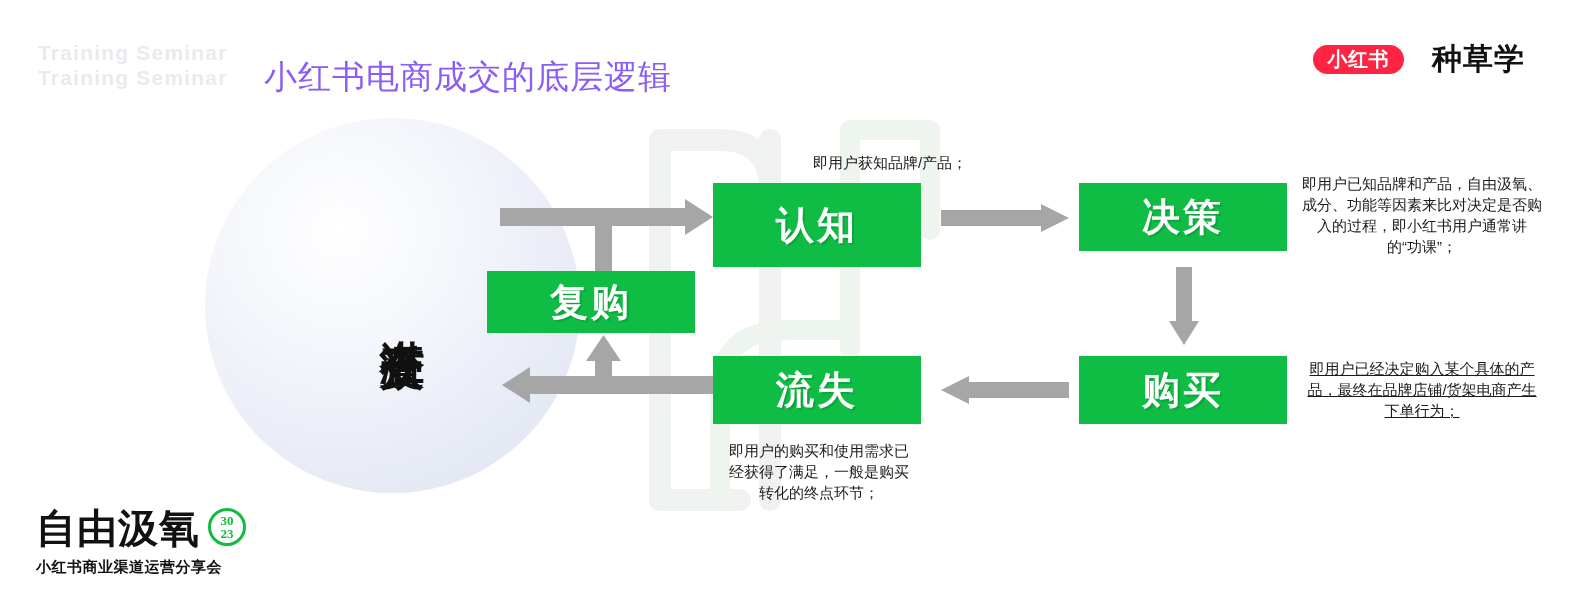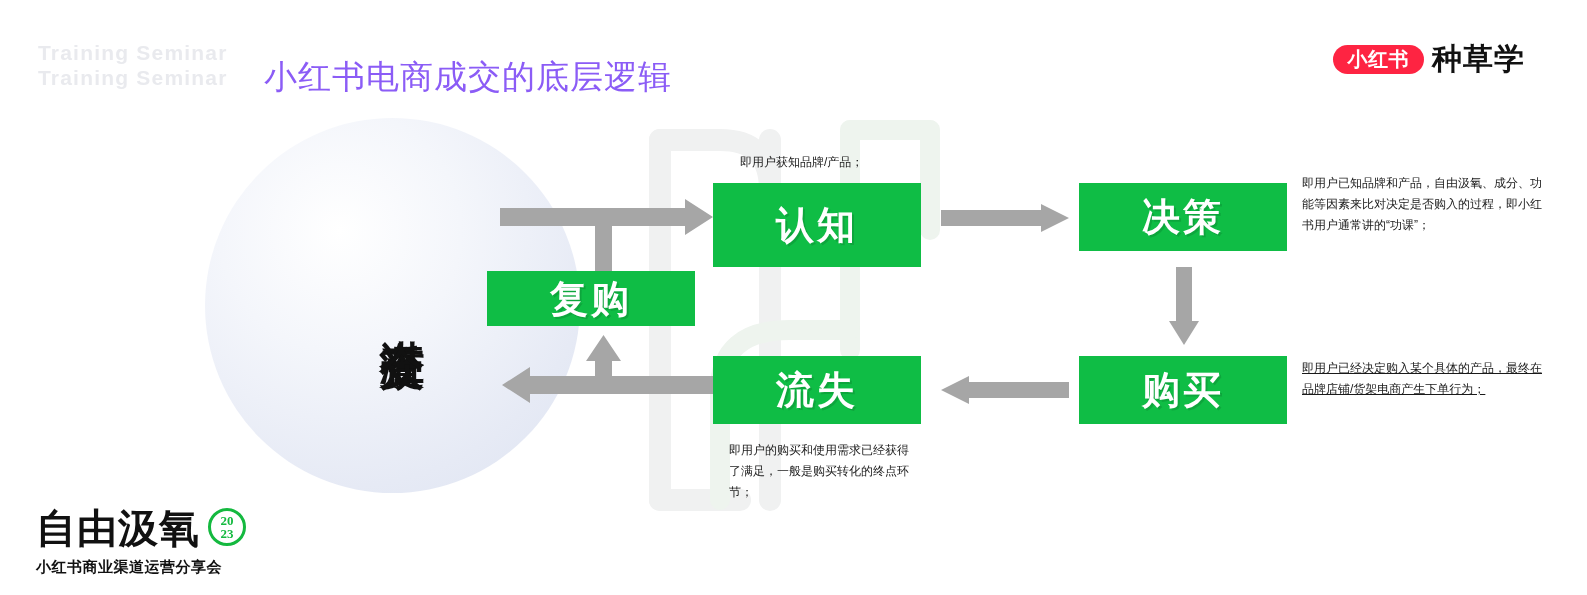--- a/index.html
+++ b/index.html
@@ -56,21 +56,21 @@
     z-index: 5;
   }
 
   
   .logo-wrap {
     position: absolute;
     right: 62px;
     top: 39px;
     display: flex;
     align-items: center;
-    gap: 8px;
+    gap: 28px;
     z-index: 6;
   }
   .logo-pill {
     background: #fe2442;
     color: #ffffff;
     font-size: 20px;
     font-weight: bold;
     border-radius: 999px;
     padding: 4px 15px 5px 15px;
     line-height: 1;
@@ -127,29 +127,30 @@
     font-size: 38px;
     font-weight: bold;
     letter-spacing: 3px;
     text-shadow: 2px 2px 0 rgba(0,0,0,0.12);
     line-height: 1;
   }
   #box-cognition { left: 713px; top: 183px; width: 208px; height: 84px; }
   #box-decision  { left: 1079px; top: 183px; width: 208px; height: 68px; }
   #box-purchase  { left: 1079px; top: 356px; width: 208px; height: 68px; }
   #box-loss      { left: 713px; top: 356px; width: 208px; height: 68px; }
-  #box-repurchase{ left: 487px; top: 271px; width: 208px; height: 55px; }
+  #box-repurchase{ left: 487px; top: 271px; width: 208px; height: 62px; }
 
   
   .caption {
     position: absolute;
-    font-size: 12px;
+    font-size: 15px;
     color: #1a1a1a;
     line-height: 21px;
     z-index: 5;
+    text-align: center;
   }
   #cap-cognition  { left: 740px;  top: 152px; width: 300px; }
   #cap-decision   { left: 1302px; top: 173px; width: 240px; }
   #cap-purchase   { left: 1302px; top: 358px; width: 240px; text-decoration: underline; }
   #cap-loss       { left: 729px;  top: 440px; width: 180px; }
   #cap-repurchase { left: 710px;  top: 278px; width: 290px; }
 
   
   .arrow-svg {
     position: absolute;
@@ -283,20 +284,20 @@
 
   <div class="caption" id="cap-cognition">即用户获知品牌/产品；</div>
   <div class="caption" id="cap-decision">即用户已知品牌和产品，自由汲氧、成分、功能等因素来比对决定是否购入的过程，即小红书用户通常讲的“功课”；</div>
   <div class="caption" id="cap-purchase">即用户已经决定购入某个具体的产品，最终在品牌店铺/货架电商产生下单行为；</div>
   <div class="caption" id="cap-loss">即用户的购买和使用需求已经获得了满足，一般是购买转化的终点环节；</div>
 
   <div class="brand-block">
     <div class="brand-row">
       <div class="brand-name">自由汲氧</div>
       <div class="brand-badge">
-        <span>20</span>
+        <span>30</span>
         <span>23</span>
       </div>
     </div>
     <div class="brand-sub">小红书商业渠道运营分享会</div>
   </div>
 
 </div>
 
 </body></html>

